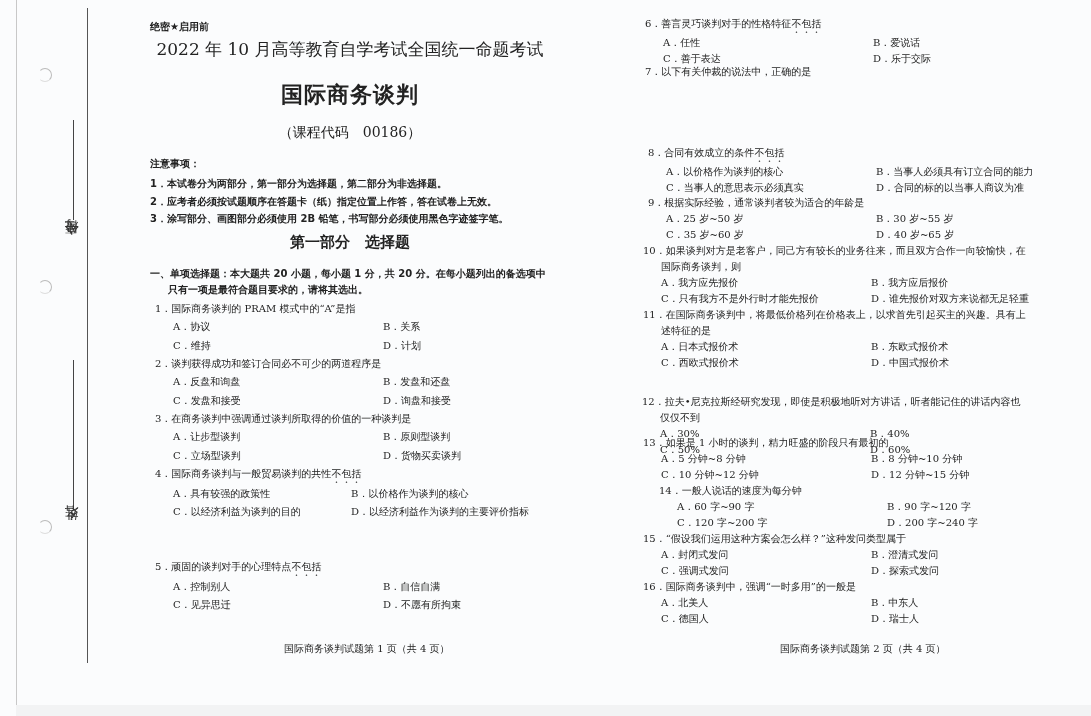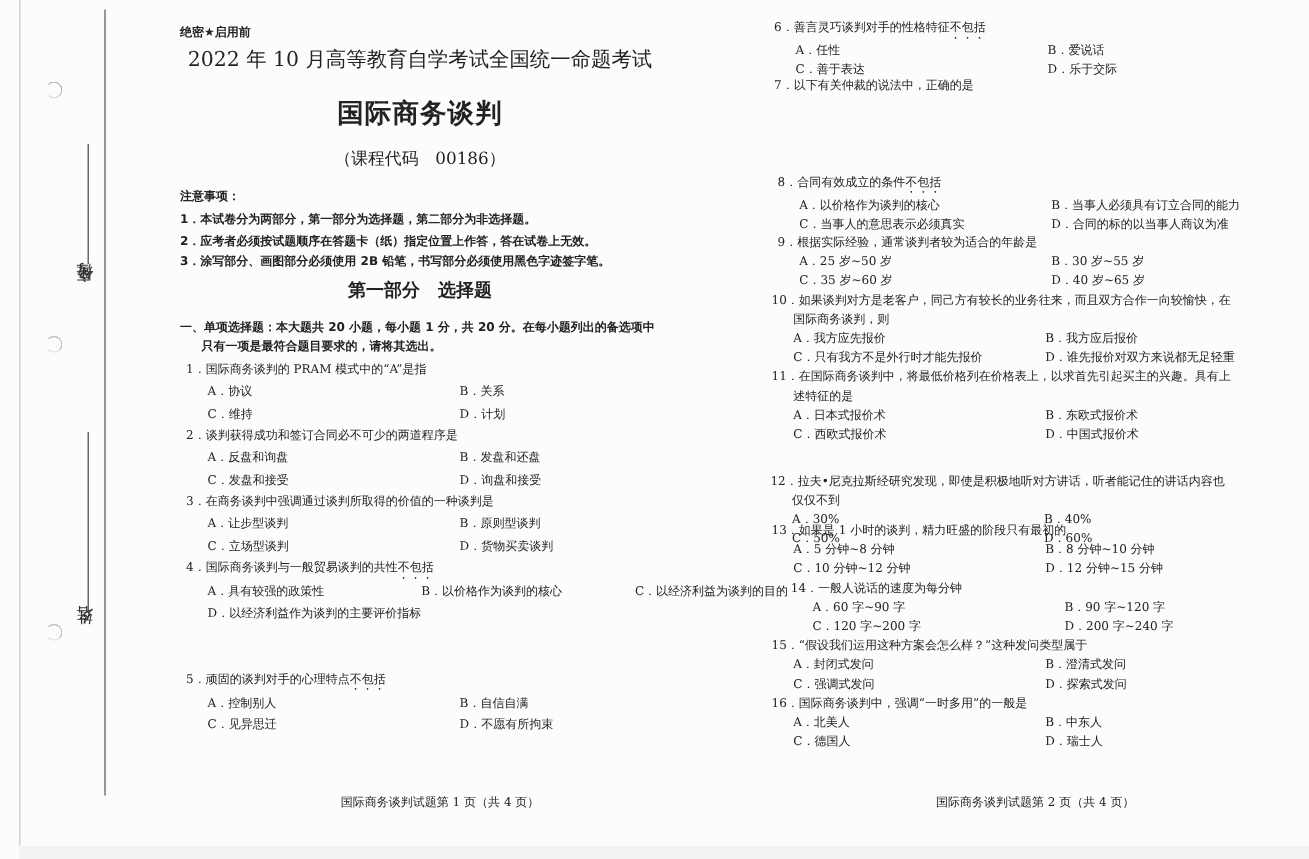--- a/index.html
+++ b/index.html
@@ -23,27 +23,27 @@
   .notes-title { position:absolute; left:150px; top:157px; font-size:10px; font-weight:bold; font-family:"DejaVu Sans",sans-serif; }
   .notes { position:absolute; left:150px; top:175px; font-size:10px; font-weight:bold; font-family:"DejaVu Sans",sans-serif; line-height:17.5px; }
   .part-title { position:absolute; left:140px; width:420px; top:233px; text-align:center; font-size:15px; font-weight:bold; font-family:"DejaVu Sans",sans-serif; }
   .section-intro { position:absolute; left:150px; top:266px; width:405px; font-size:10px; font-weight:bold; font-family:"DejaVu Sans",sans-serif; line-height:16px; }
   .section-intro .l2 { padding-left:18px; }
 
   .q { position:absolute; font-size:10px; line-height:18.3px; }
   .q .stem { white-space:nowrap; }
   .q .cont { padding-left:18px; }
   .q .opts { display:grid; grid-template-columns:210px 210px; padding-left:18px; }
-  .q .opts.single { grid-template-columns:1fr 1fr 1fr; }
+  .q .opts.single { grid-template-columns:1fr 1fr; }
   .dot-em { text-emphasis:dot; -webkit-text-emphasis:dot; text-emphasis-position:under; -webkit-text-emphasis-position:under; }
 
   .right .q { line-height:15.9px; }
   .right .q .opts { grid-template-columns:210px 200px; }
 
-  .footer { position:absolute; top:662px; font-size:10px;padding-left:20px; }
+  .footer { position:absolute; top:642px; font-size:10px;padding-left:20px; }
 </style>
 </head>
 <body>
 
 <div class="scan-edge-left"></div>
 <div class="scan-edge-bottom"></div>
 <div class="binding-line"></div>
 <div class="punch" style="left:38px;top:68px;"></div>
 <div class="punch" style="left:38px;top:280px;"></div>
 <div class="punch" style="left:38px;top:520px;"></div>

